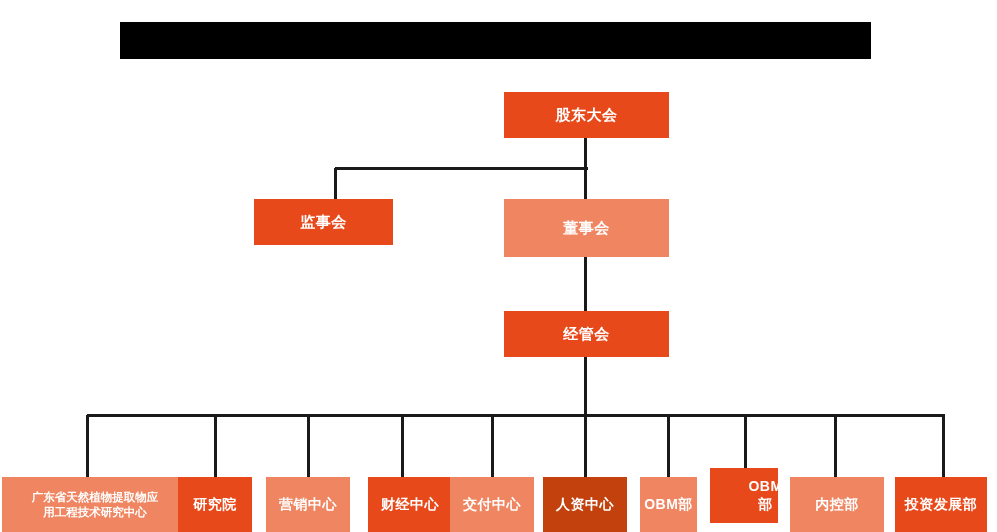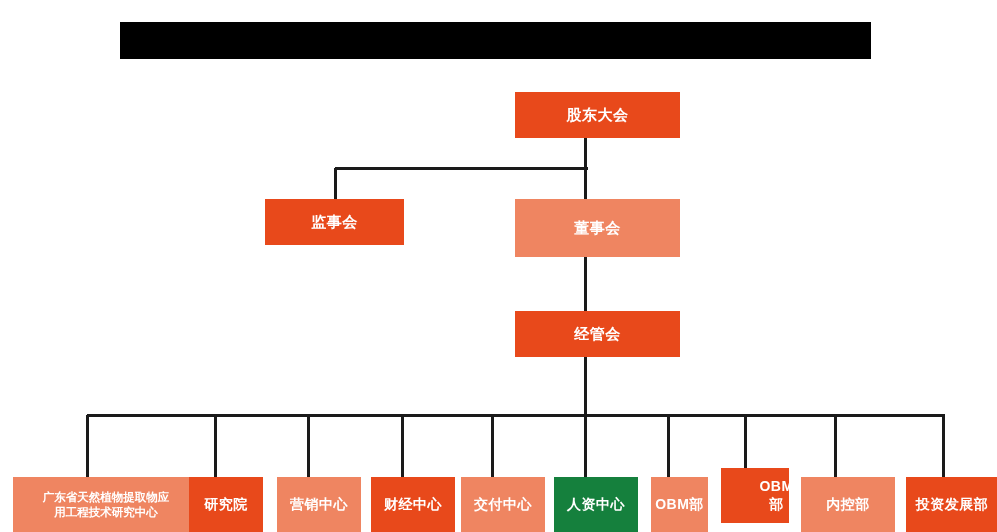--- a/index.html
+++ b/index.html
@@ -42,21 +42,20 @@
     position: absolute;
     display: flex;
     align-items: center;
     justify-content: center;
     text-align: center;
     color: #ffffff;
     font-weight: bold;
     box-sizing: border-box;
     line-height: 1.25;
     letter-spacing: 0.5px;
-    margin-left: 11px;
   }
   .node.dark  { background: #e8491b; }
   .node.light { background: #ef8561; }
   .node-label { display: block; padding: 0 4px; }
 
   .tier-1 { font-size: 15px; }
   .tier-2 { font-size: 15px; }
   .tier-3 { font-size: 15px; }
   .tier-4 { font-size: 14px; }
   .tier-4.small { font-size: 11.5px; letter-spacing: 0px; }
@@ -104,27 +103,27 @@
       </div>
       <div class="node light tier-4 small" style="left: 2px; top: 477px; width: 186px; height: 55px; background: rgb(239, 133, 97); color: rgb(255, 255, 255);">
         <span class="node-label">广东省天然植物提取物应<br>用工程技术研究中心</span>
       </div>
       <div class="node dark tier-4" style="left: 178px; top: 477px; width: 74px; height: 55px; background: rgb(232, 73, 27); color: rgb(255, 255, 255);">
         <span class="node-label">研究院</span>
       </div>
       <div class="node light tier-4" style="left: 266px; top: 477px; width: 84px; height: 55px; background: rgb(239, 133, 97); color: rgb(255, 255, 255);">
         <span class="node-label">营销中心</span>
       </div>
-      <div class="node dark tier-4" style="left: 360px; top: 477px; width: 84px; height: 55px; background: rgb(232, 73, 27); color: rgb(255, 255, 255);">
+      <div class="node dark tier-4" style="left: 368px; top: 477px; width: 84px; height: 55px; background: rgb(232, 73, 27); color: rgb(255, 255, 255);">
         <span class="node-label">财经中心</span>
       </div>
       <div class="node light tier-4" style="left: 450px; top: 477px; width: 84px; height: 55px; background: rgb(239, 133, 97); color: rgb(255, 255, 255);">
         <span class="node-label">交付中心</span>
       </div>
-      <div class="node dark tier-4" style="left: 543px; top: 477px; width: 84px; height: 55px; background: #15803d; color: rgb(255, 255, 255);">
+      <div class="node dark tier-4" style="left: 543px; top: 477px; width: 84px; height: 55px; background: #c2410c; color: rgb(255, 255, 255);">
         <span class="node-label">人资中心</span>
       </div>
       <div class="node light tier-4" style="left: 640px; top: 477px; width: 57px; height: 55px; background: rgb(239, 133, 97); color: rgb(255, 255, 255);">
         <span class="node-label">OBM部</span>
       </div>
       <div class="node dark tier-4" style="left: 710px; top: 468px; width: 68px; height: 55px; background: rgb(232, 73, 27); color: rgb(255, 255, 255); padding-left: 43px;">
         <span class="node-label">OBM部</span>
       </div>
       <div class="node light tier-4" style="left: 790px; top: 477px; width: 94px; height: 55px; background: rgb(239, 133, 97); color: rgb(255, 255, 255); text-align: center;">
         <span class="node-label">内控部</span>

